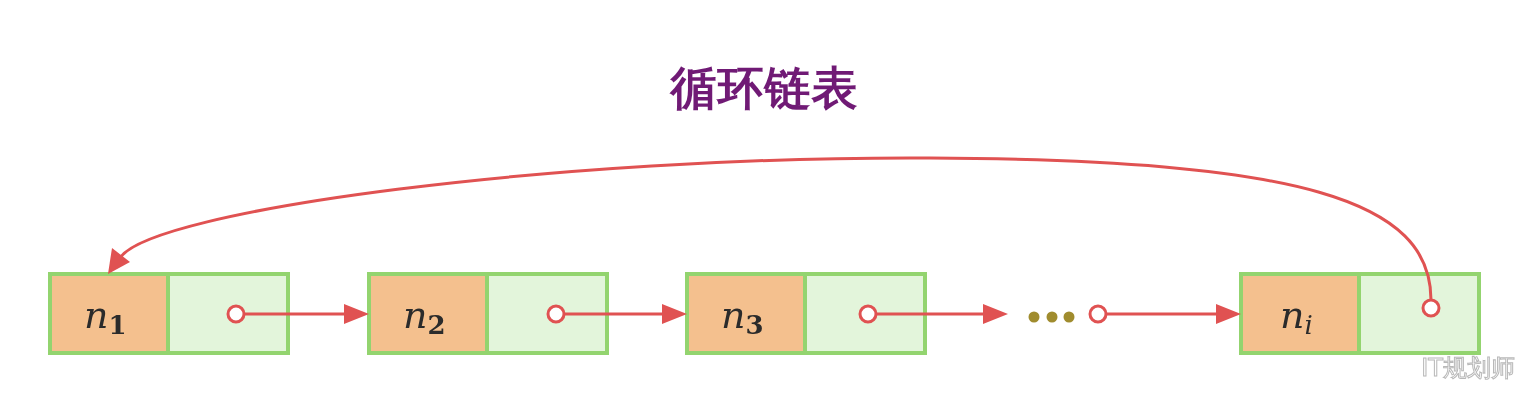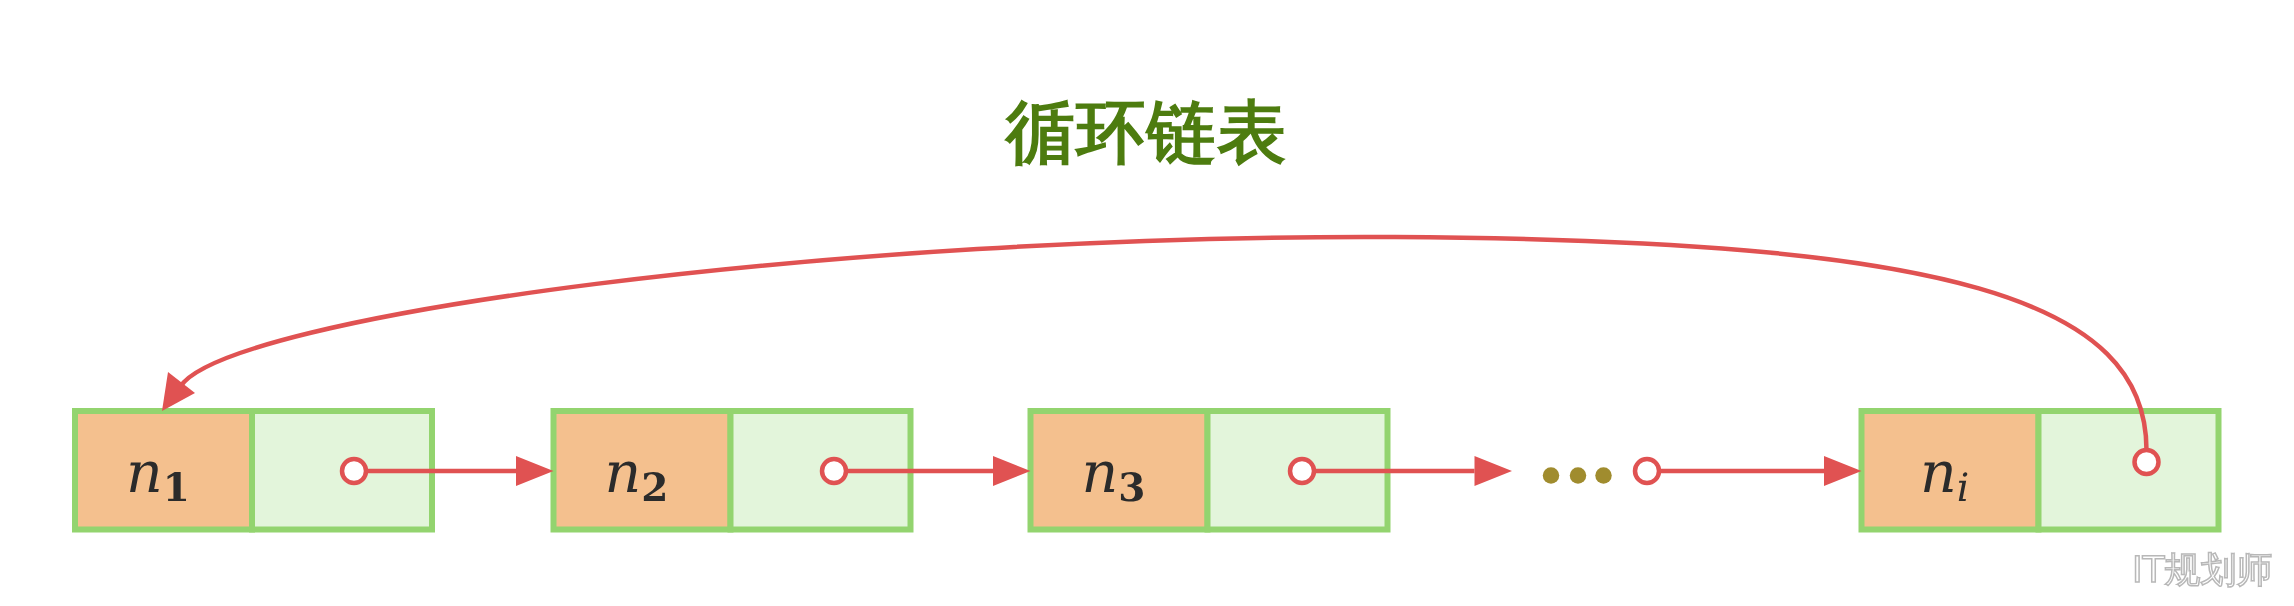--- a/index.html
+++ b/index.html
@@ -9,28 +9,28 @@
     font-family:"DejaVu Sans", sans-serif; font-weight:bold; font-size:46px;
     letter-spacing:1px;
   }
   svg { position:absolute; left:0; top:0; }
   .node-label {
     font-family:"DejaVu Serif", serif; font-style:italic;
   }
   .watermark {
     position:absolute; right:14px; top:352px;
     font-family:"DejaVu Sans", sans-serif; font-size:24px; color:#ffffff;
-    -webkit-text-stroke:1px #b8b8b8; letter-spacing:0px;margin-top:12px;
+    -webkit-text-stroke:1px #b8b8b8; letter-spacing:0px;
   }
 </style>
 </head>
 <body>
 
 <div id="canvas">
-  <div class="title" style="color:#4d7c0f">循环链表</div>
+  <div class="title" style="color:#701a75">循环链表</div>
 
   <svg width="1529" height="404" viewBox="0 0 1529 404">
     <defs>
       <marker id="arrowhead" markerWidth="12" markerHeight="12" refX="10" refY="6" orient="auto" markerUnits="userSpaceOnUse">
         <path d="M0,0 L28,0"></path>
       </marker>
     </defs>
 
     <g>
       <rect x="50" y="274" width="118" height="79" fill="#f4c08e" stroke="#93d46f" stroke-width="4"></rect>

